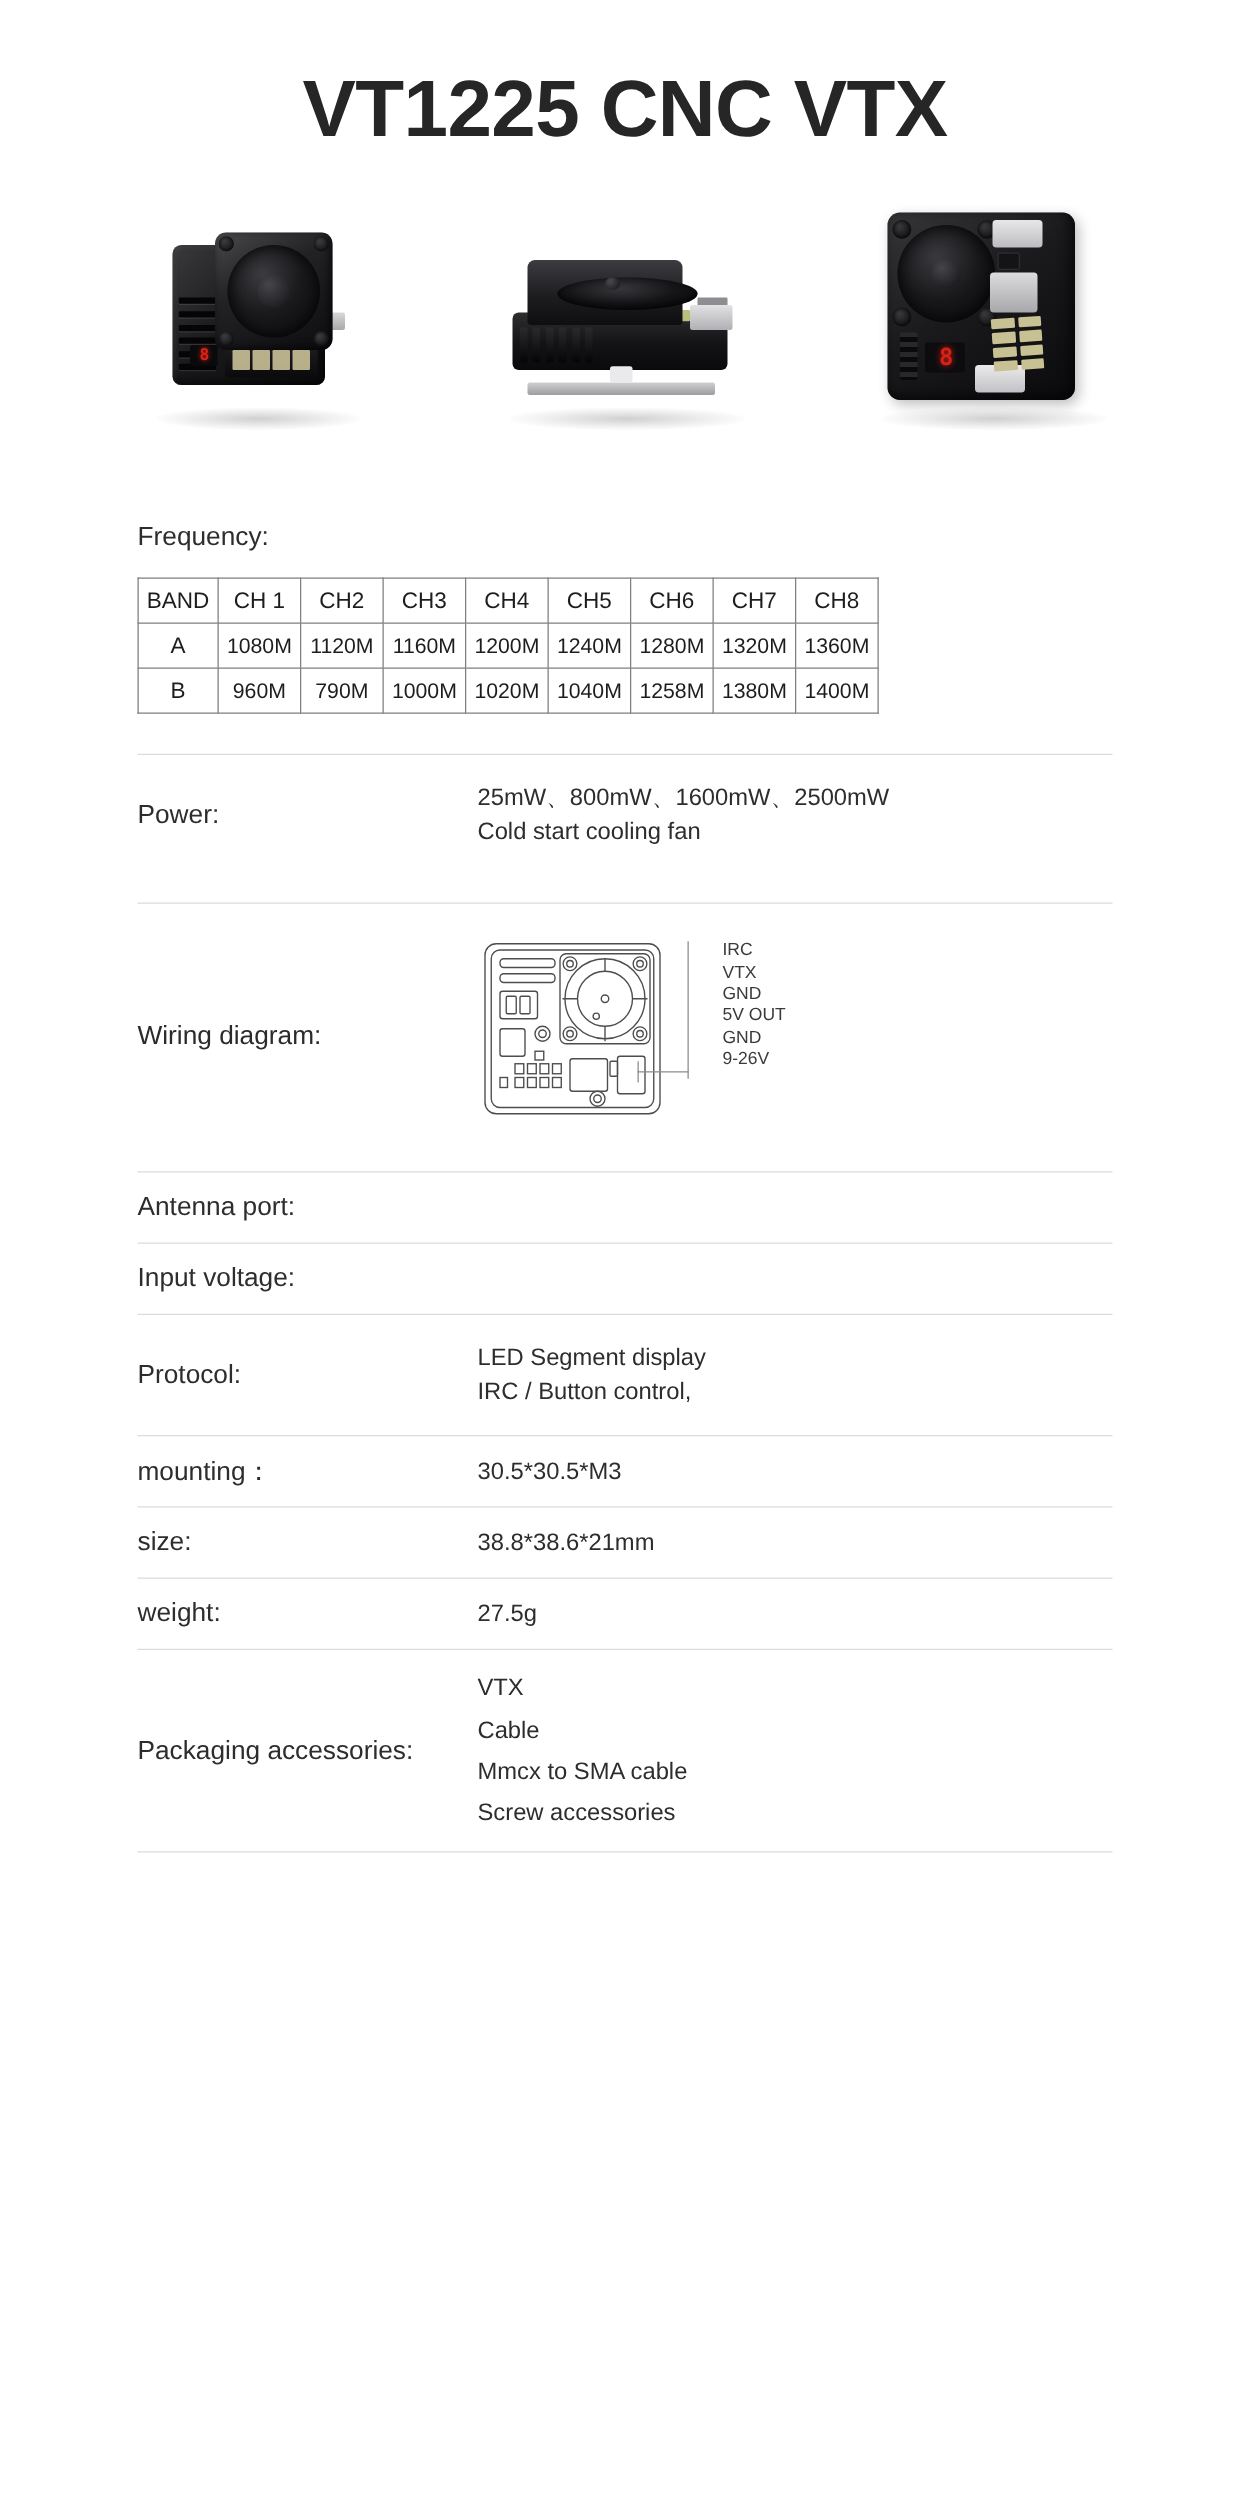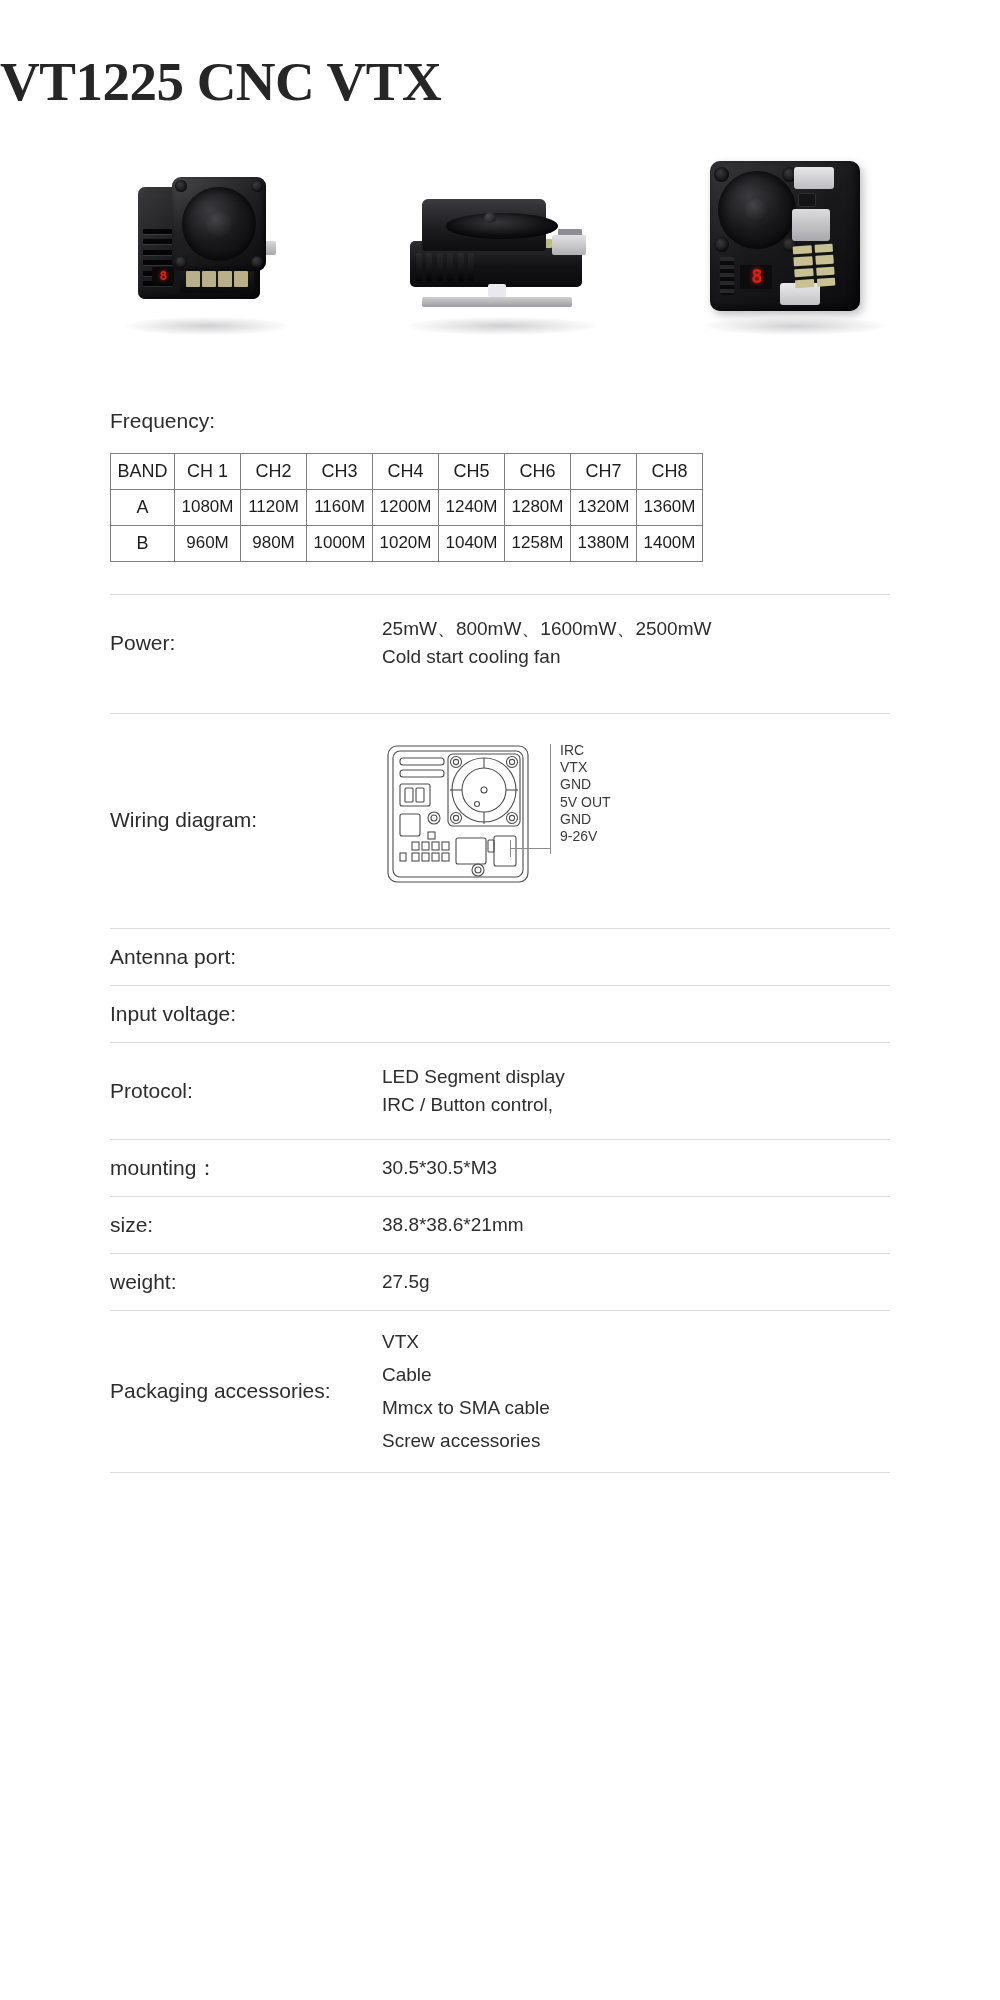--- a/index.html
+++ b/index.html
@@ -12,27 +12,27 @@
 
   body {
     font-family: "Liberation Sans", sans-serif;
     color: #2b2b2b;
     position: relative;
     overflow: hidden;
   }
 
   
   .title {
-    font-size: 55px;
+    text-align: center;
+    font-size: 64px;
     font-weight: bold;
     letter-spacing: -0.5px;
     color: #262626;
     padding-top: 52px;
     line-height: 1.1;
-    font-family: Liberation Serif, serif;
   }
 
   
   .photo-strip {
     position: relative;
     height: 230px;
     margin-top: 28px;
   }
   .photo {
     position: absolute;
@@ -304,21 +304,21 @@
     display: flex;
     align-items: center;
     margin: 0 110px;
     padding: 26px 0 18px 0;
   }
   .wire-row .key { width: 272px; flex: 0 0 272px; font-size: 21px; }
   .wire-art { position: relative; width: 300px; height: 160px; }
 
   .pin-list {
     position: absolute;
-    left: 178px;
+    left: 196px;
     top: 2px;
     font-size: 14px;
     line-height: 1.24;
     color: #3a3a3a;
   }
   .pin-list div { white-space: nowrap; }
 
   .bracket {
     position: absolute;
     left: 168px; top: 4px;
@@ -460,21 +460,21 @@
         <td>1160M</td>
         <td>1200M</td>
         <td>1240M</td>
         <td>1280M</td>
         <td>1320M</td>
         <td>1360M</td>
       </tr>
       <tr>
         <td class="band-cell">B</td>
         <td>960M</td>
-        <td>980M</td>
+        <td>790M</td>
         <td>1000M</td>
         <td>1020M</td>
         <td>1040M</td>
         <td>1258M</td>
         <td>1380M</td>
         <td>1400M</td>
       </tr>
     </tbody>
   </table>
 </div>

